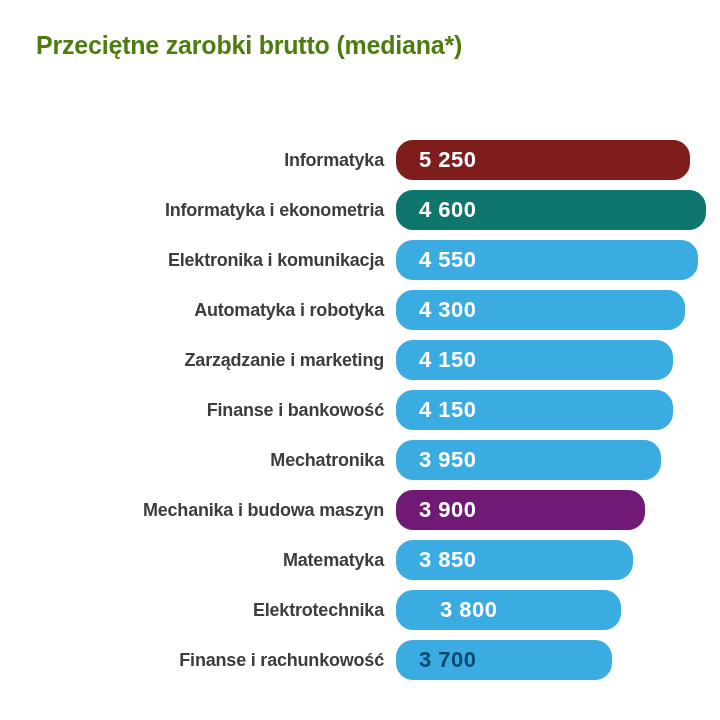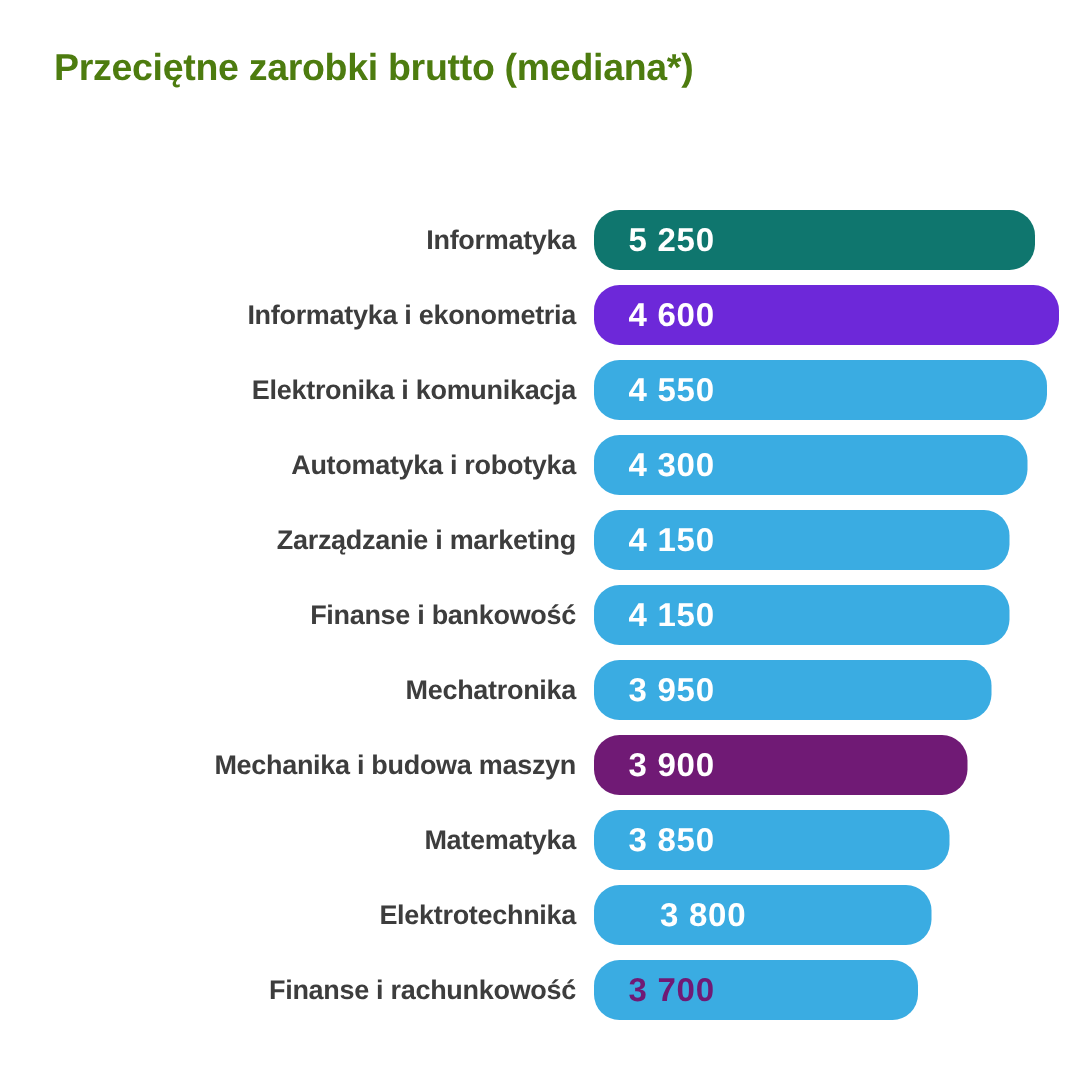--- a/index.html
+++ b/index.html
@@ -69,28 +69,28 @@
 <body>
 
 <div class="canvas">
   <div class="title">
     <div>Przeciętne zarobki brutto (mediana*)</div>
   </div>
 
   <div class="chart" id="chart-rows">
     <div class="row">
       <div class="cat-label">Informatyka</div>
-      <div class="bar" style="width: 294px; background: #0f766e;">
+      <div class="bar" style="width: 294px; background: #7f1d1d;">
         <span class="value-label" style="color: rgb(255, 255, 255);">5 250</span>
       </div>
     </div>
 
     <div class="row">
       <div class="cat-label">Informatyka i ekonometria</div>
-      <div class="bar" style="width: 310px; background: #6d28d9;">
+      <div class="bar" style="width: 310px; background: #0f766e;">
         <span class="value-label" style="color: rgb(255, 255, 255);">4 600</span>
       </div>
     </div>
 
     <div class="row">
       <div class="cat-label">Elektronika i komunikacja</div>
       <div class="bar" style="width: 302px; background: rgb(58, 172, 226);">
         <span class="value-label" style="color: rgb(255, 255, 255);">4 550</span>
       </div>
     </div>
@@ -140,18 +140,18 @@
     <div class="row">
       <div class="cat-label">Elektrotechnika</div>
       <div class="bar" style="width: 225px; background: rgb(58, 172, 226);">
         <span class="value-label" style="color: rgb(255, 255, 255); padding-left: 44px;">3 800</span>
       </div>
     </div>
 
     <div class="row">
       <div class="cat-label">Finanse i rachunkowość</div>
       <div class="bar" style="width: 216px; background: rgb(58, 172, 226);">
-        <span class="value-label" style="color: #701a75;">3 700</span>
+        <span class="value-label" style="color: #0c4a6e;">3 700</span>
       </div>
     </div>
   </div>
 
 </div>
 
 </body></html>

